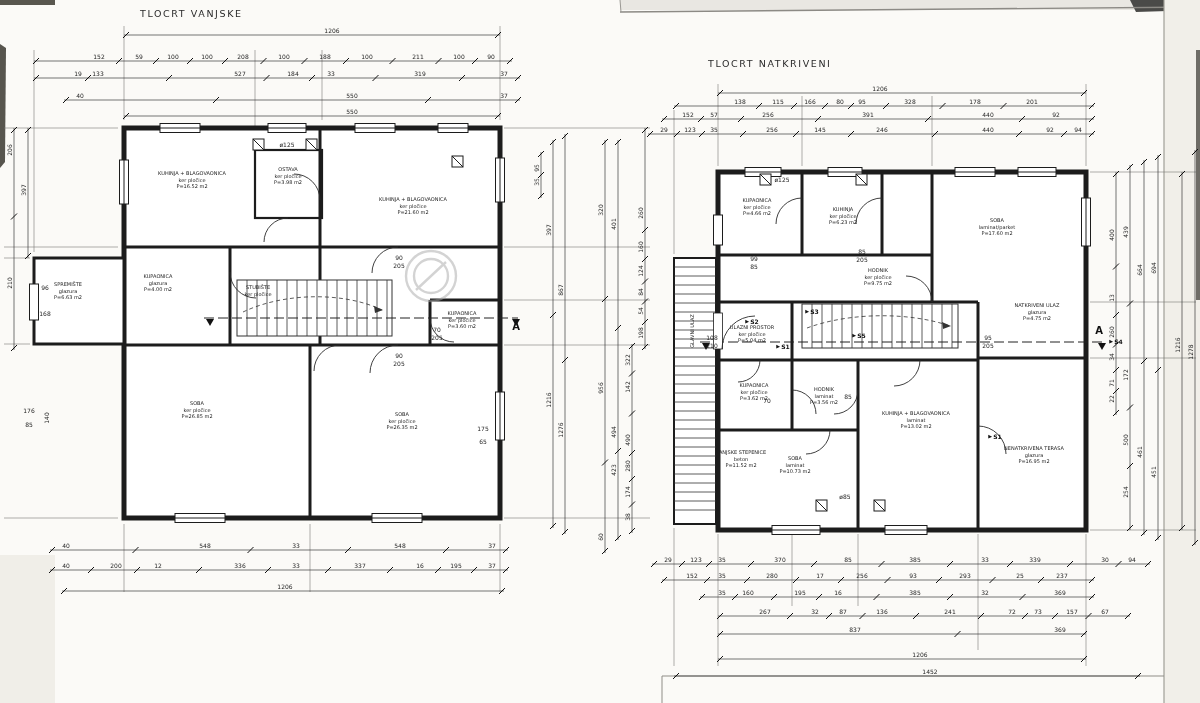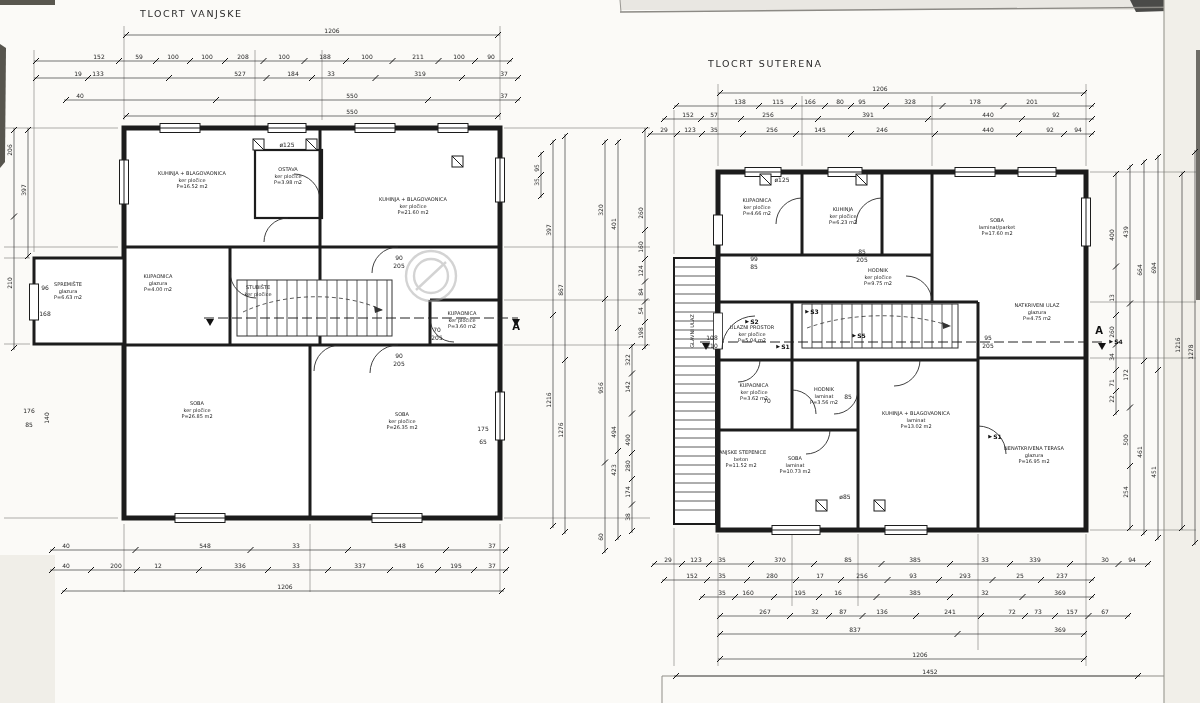--- a/index.html
+++ b/index.html
@@ -389,21 +389,21 @@
         <line x1="717" y1="662" x2="723" y2="656" stroke="#111" stroke-width="1"></line>
         <line x1="1081" y1="662" x2="1087" y2="656" stroke="#111" stroke-width="1"></line>
         <line x1="674" y1="676" x2="1140" y2="676" stroke="#3a3a3a" stroke-width="0.7"></line>
         <line x1="673" y1="679" x2="679" y2="673" stroke="#111" stroke-width="1"></line>
         <line x1="1135" y1="679" x2="1141" y2="673" stroke="#111" stroke-width="1"></line>
       </g>
   </svg>
 
 
   <div class="plan-title" id="title-left">TLOCRT VANJSKE</div>
-  <div class="plan-title" id="title-right">TLOCRT SUTERENA</div>
+  <div class="plan-title" id="title-right">TLOCRT NATKRIVENI</div>
 <span class="dim" style="left: 332px; top: 31px;">1206</span>
     <span class="dim" style="left: 99px; top: 57px;">152</span>
     <span class="dim" style="left: 139px; top: 57px;">59</span>
     <span class="dim" style="left: 173px; top: 57px;">100</span>
     <span class="dim" style="left: 207px; top: 57px;">100</span>
     <span class="dim" style="left: 243px; top: 57px;">208</span>
     <span class="dim" style="left: 284px; top: 57px;">100</span>
     <span class="dim" style="left: 325px; top: 57px;">188</span>
     <span class="dim" style="left: 367px; top: 57px;">100</span>
     <span class="dim" style="left: 418px; top: 57px;">211</span>

